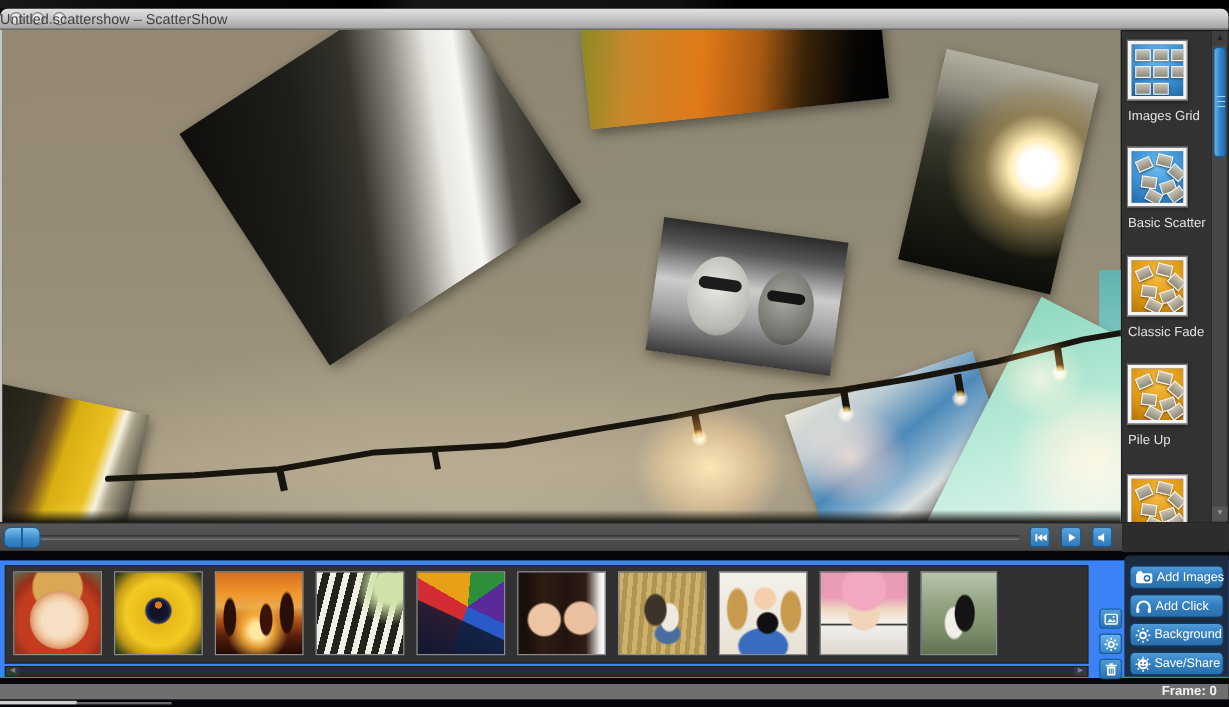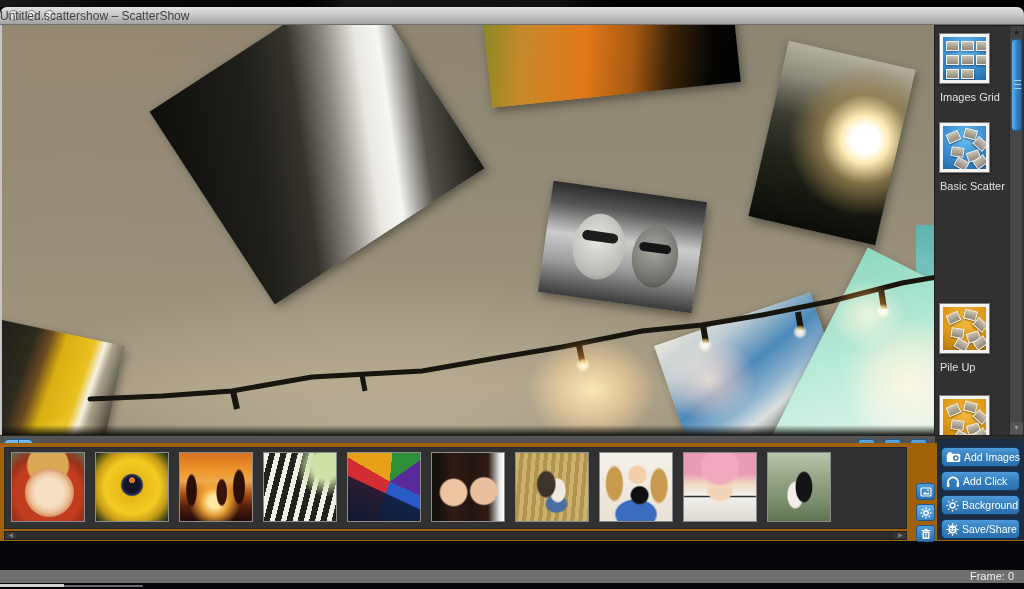--- a/index.html
+++ b/index.html
@@ -122,21 +122,21 @@
             background:
               linear-gradient(90deg, transparent 47%, #1f5d94 47% 53%, transparent 53%),
               linear-gradient(180deg,#7cc0ec 0%,#3c8ccc 55%,#2a74b4 100%); }
   .tbtn { position:absolute; top:3px; width:17px; height:17px; border-radius:3px;
           border:1px solid #1c5a92; display:flex; align-items:center; justify-content:center;
           background:linear-gradient(180deg,#58a6de 0%,#2d79ba 100%); }
   .tbtn svg { display:block; }
   .tbtn-skip { left:858px; } .tbtn-play { left:884px; } .tbtn-mute { left:910px; }
 
   
-  .bottom { position:absolute; left:0; top:443px; width:1024px; height:98px; background:#a16207; }
+  .bottom { position:absolute; left:0; top:467px; width:1024px; height:98px; background:#3b82f6; }
   .film-well { position:absolute; left:4px; top:4px; width:903px; height:82px;
                background:#313131; border:1px solid #closed262626; border:1px solid #262626; }
   .fthumb { position:absolute; top:4px; width:74px; height:70px; border:1px solid #8c8c8c; }
   .f1{left:6px}.f2{left:90px}.f3{left:174px}.f4{left:258px}.f5{left:342px}
   .f6{left:426px}.f7{left:510px}.f8{left:594px}.f9{left:678px}
   .f10{left:762px; width:64px;}
   .p1{background:
       radial-gradient(circle at 52% 58%, #f6dfc2 0 26%, #eec39c 36%, #d99868 44%, transparent 46%),
       radial-gradient(circle at 50% 18%, #d9a855 0 30%, transparent 33%),
       radial-gradient(circle at 50% 60%, #c23d1f 0 60%, #99301a 76%, #5f6e4e 100%);}
@@ -201,21 +201,21 @@
   .abtn svg { flex:none; display:block; }
   .ab1{top:8px}.ab2{top:32px}.ab3{top:56px}.ab4{top:80px}
 
   
   .audio-row { position:absolute; left:0; top:557px; width:1024px; height:13px;
                background:#3a3a3a; border-top:1px solid #5a5a5a;
                color:#e0e0e0; font-size:10px; line-height:13px; padding-left:20px; }
   .hint-row { position:absolute; left:0; top:570px; width:1024px; height:13px;
               background:#6f6f6f; color:#fff; font-size:11px; line-height:13px; padding-left:8px; }
   .frame-label { position:absolute; right:10px; top:0; height:13px; line-height:13px;
-                 color:#f2f2f2; font-size:11px; }
+                 color:#f2f2f2; font-size:11px;font-weight:bold; }
   .bottom-strip { position:absolute; left:0; top:583px; width:1024px; height:6px; background:#04060c; }
   .bs-light1 { position:absolute; left:0; top:1px; width:64px; height:3px; background:#cfcfcf; }
   .bs-light2 { position:absolute; left:64px; top:2px; width:79px; height:2px; background:#6a6a6a; }
 </style>
 </head>
 <body>
 
 <div class="screen">
 
   <div class="top-strip"></div>
@@ -286,20 +286,32 @@
         <div class="tpl-thumb blue">
             <span class="mini s1"></span>
             <span class="mini s2"></span>
             <span class="mini s3"></span>
             <span class="mini s4"></span>
             <span class="mini s5"></span>
             <span class="mini s6"></span>
             <span class="mini s7"></span>
           </div>
         <div class="tpl-label">Basic Scatter</div>
+      </div>
+      <div class="tpl tpl-3">
+        <div class="tpl-thumb orange">
+            <span class="mini s1"></span>
+            <span class="mini s2"></span>
+            <span class="mini s3"></span>
+            <span class="mini s4"></span>
+            <span class="mini s5"></span>
+            <span class="mini s6"></span>
+            <span class="mini s7"></span>
+          </div>
+        <div class="tpl-label">Classic Fade</div>
       </div>
       <div class="tpl tpl-4">
         <div class="tpl-thumb orange">
             <span class="mini s1"></span>
             <span class="mini s2"></span>
             <span class="mini s3"></span>
             <span class="mini s4"></span>
             <span class="mini s5"></span>
             <span class="mini s6"></span>
             <span class="mini s7"></span>

